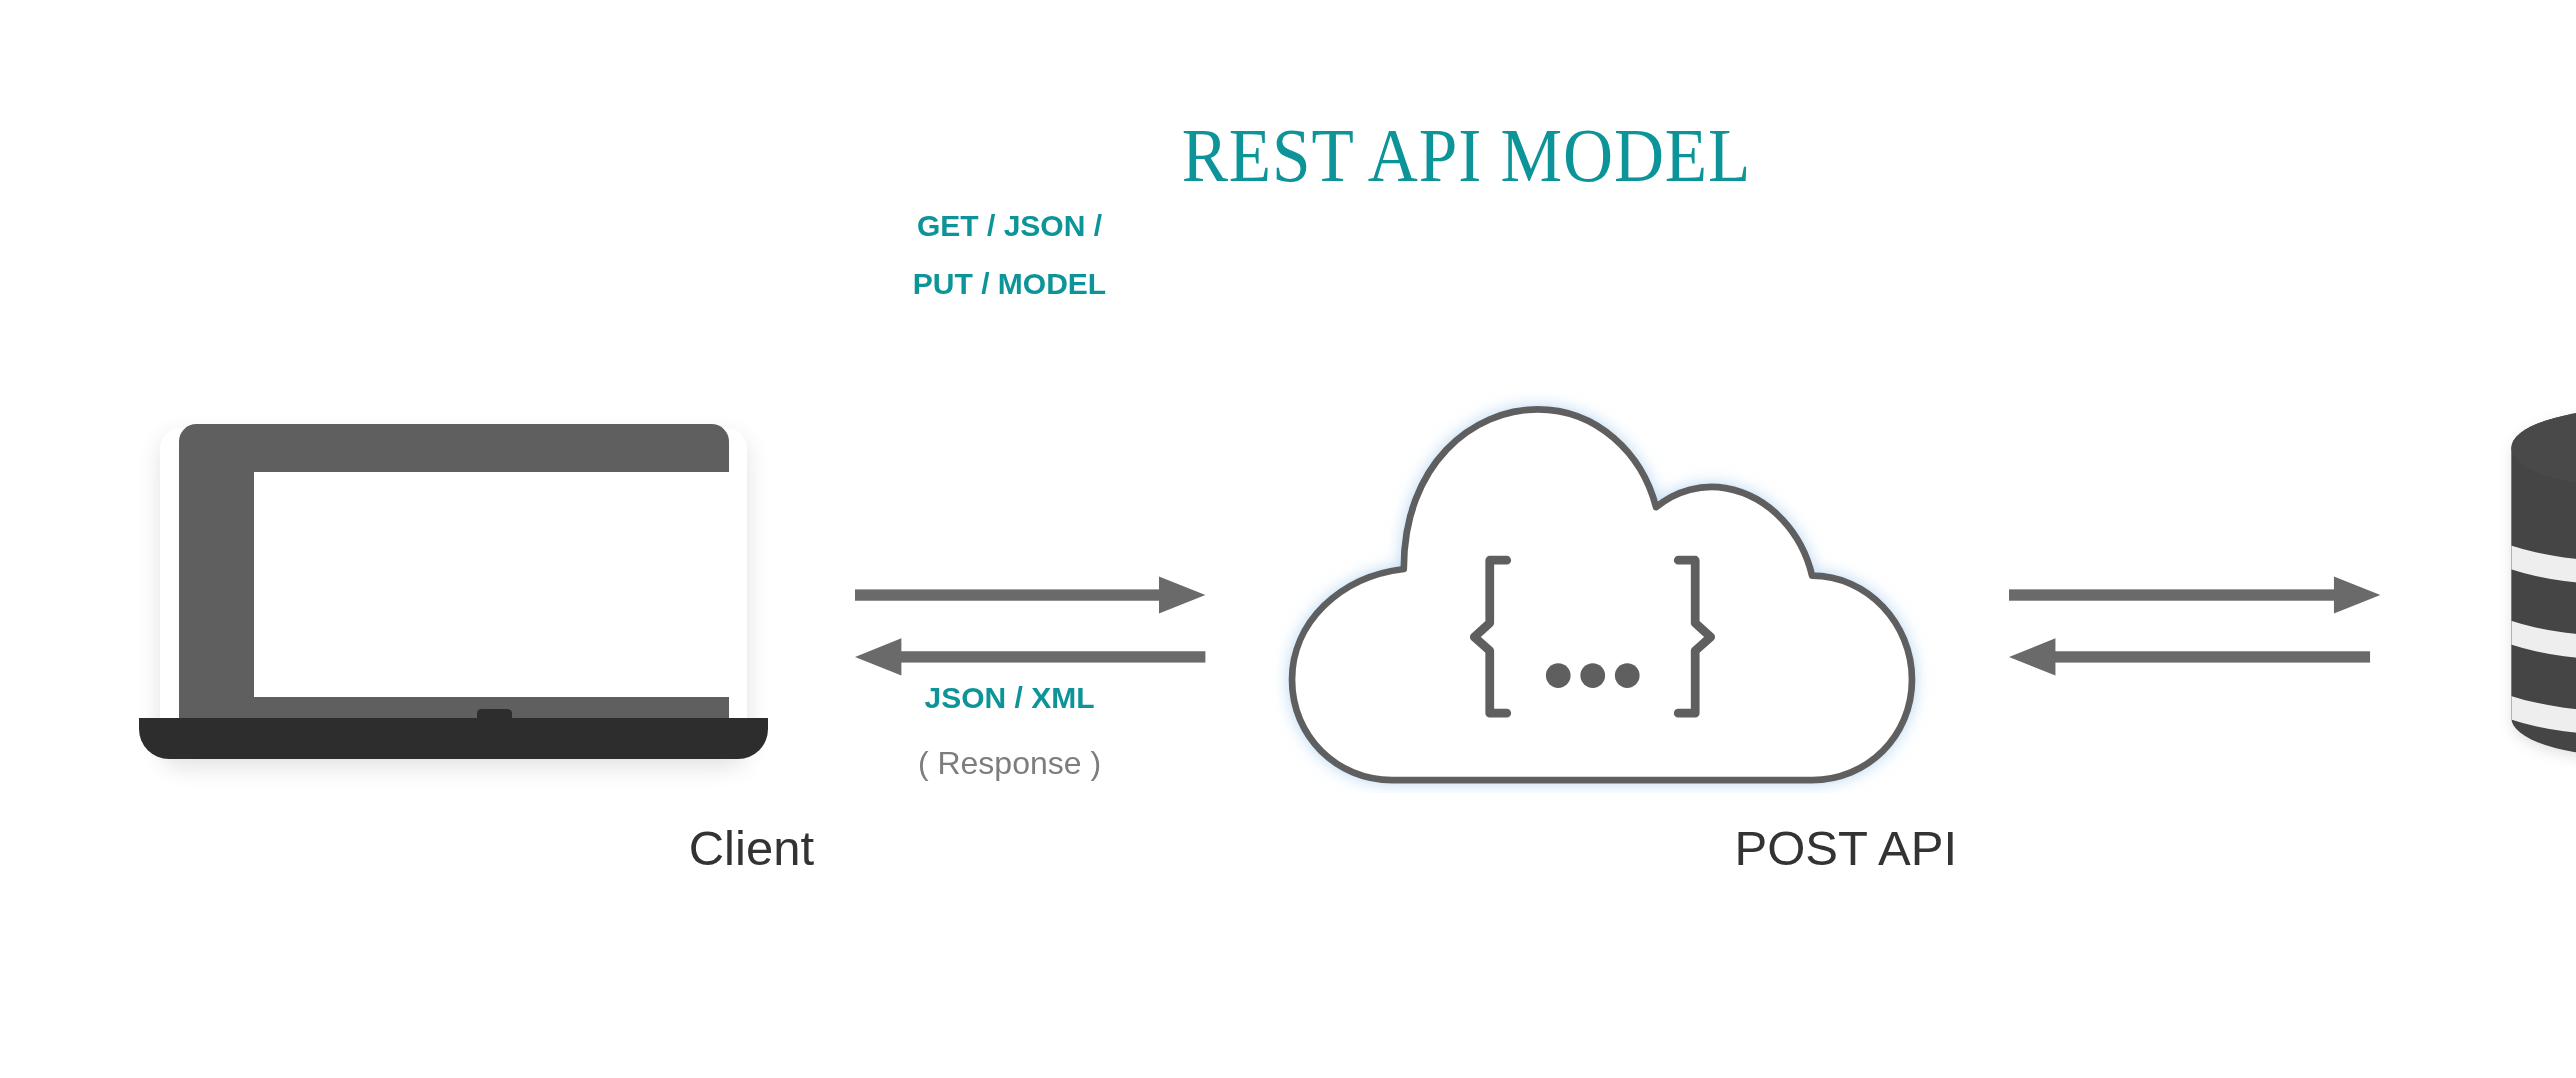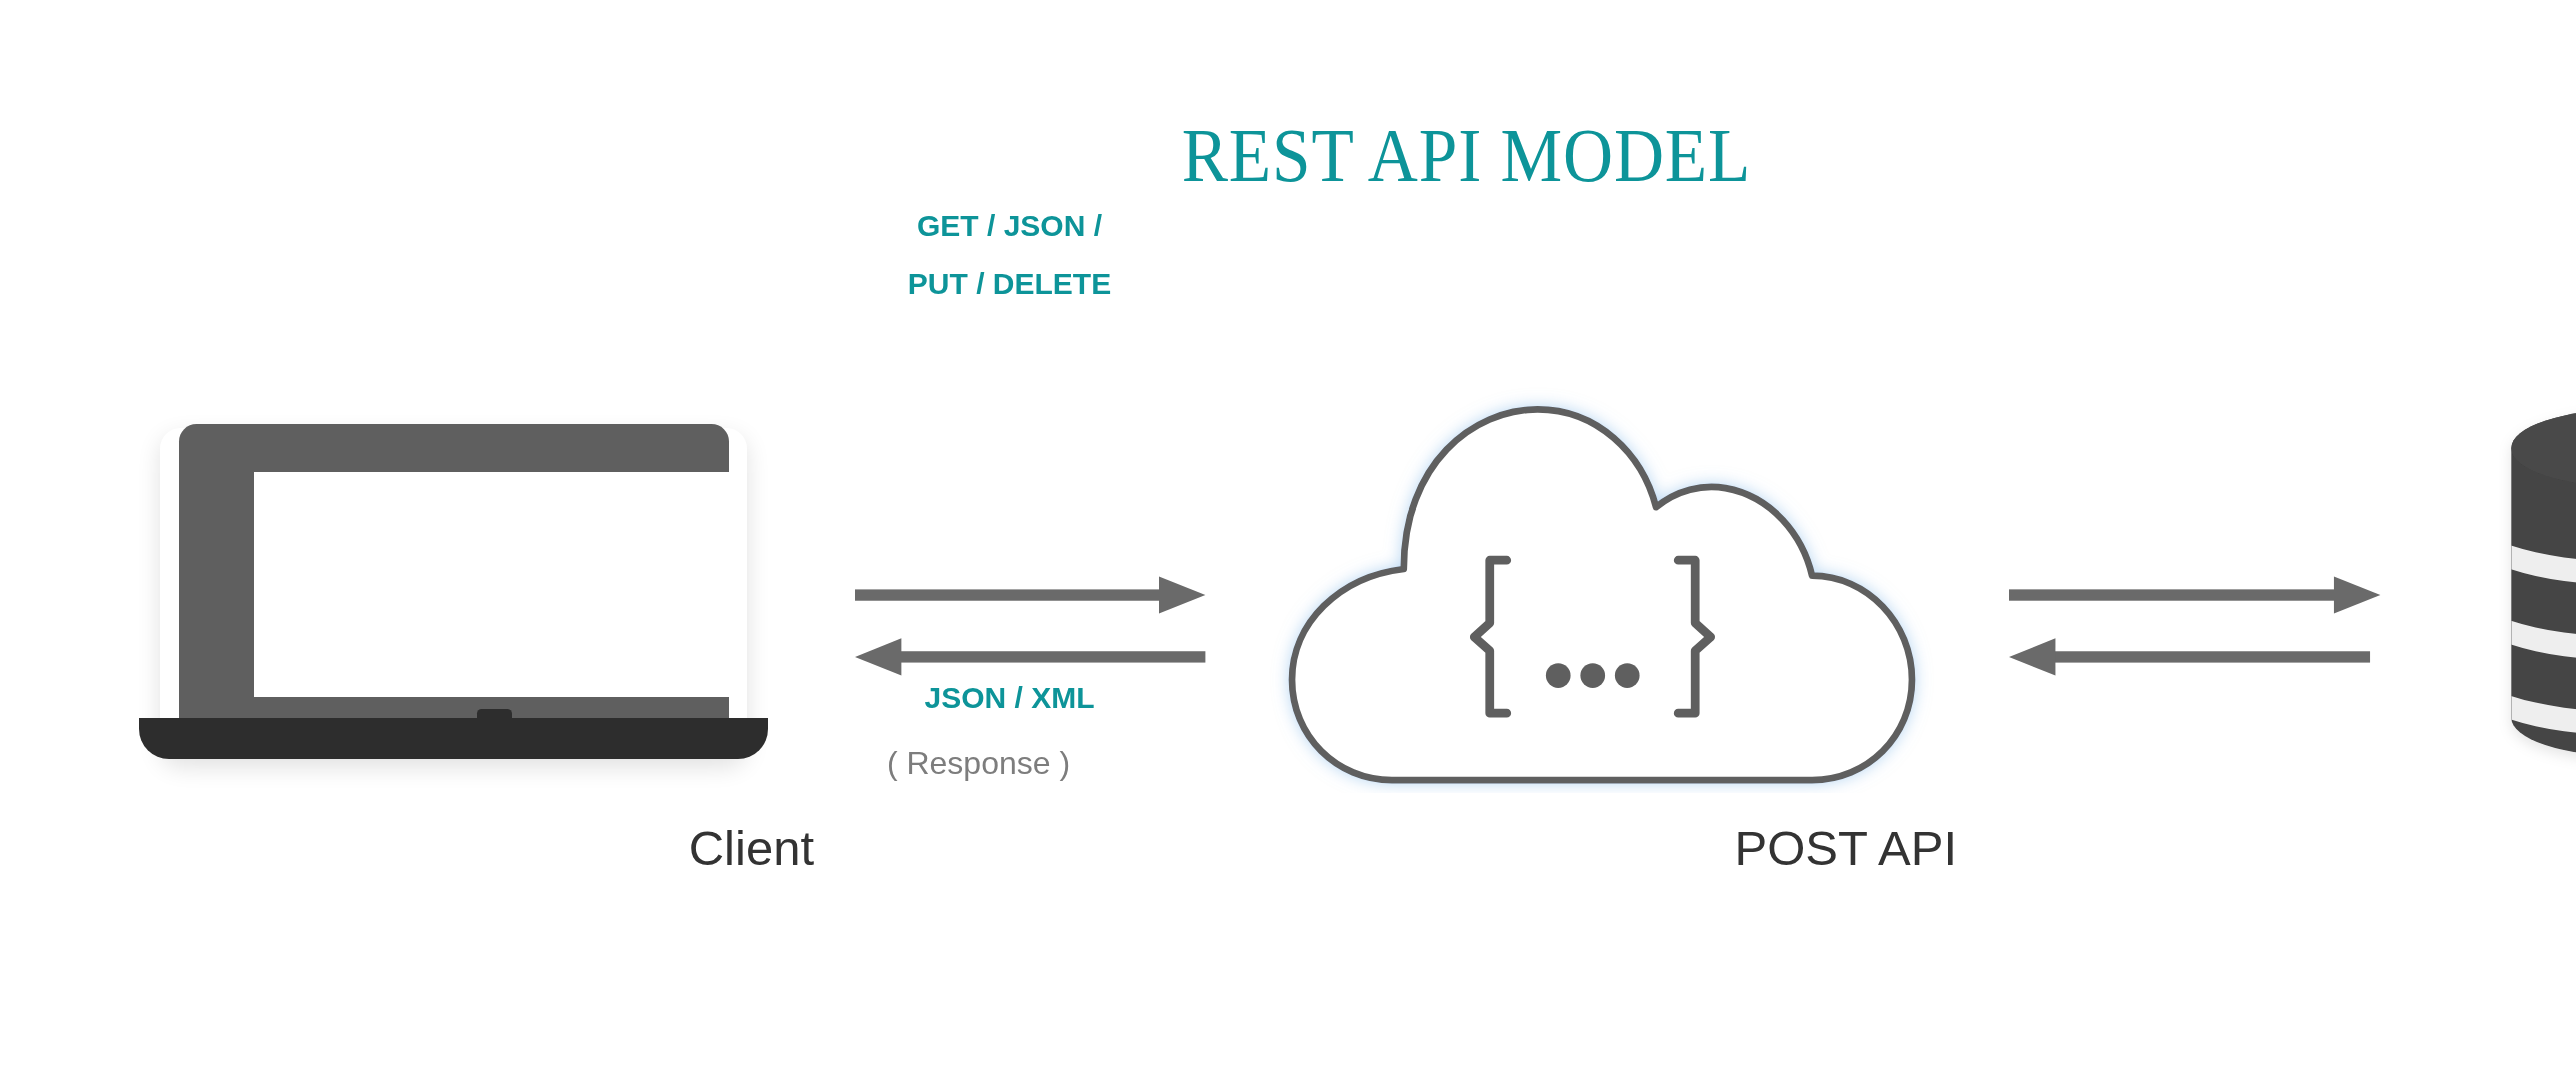--- a/index.html
+++ b/index.html
@@ -166,28 +166,28 @@
   </div>
 
   <div class="caption client">Client</div>
 
 
   <div class="msg-block" style="left:788px; top:211px; width:443px;">
     <span class="msg-line verb">GET / JSON /</span>
   </div>
 
   <div class="msg-block" style="left:788px; top:269px; width:443px;">
-    <span class="msg-line verb">PUT / DELETE</span>
+    <span class="msg-line verb">PUT / MODEL</span>
   </div>
 
   <div class="msg-block" style="left:788px; top:683px; width:443px;">
     <span class="msg-line verb">JSON / XML</span>
   </div>
 
-  <div class="msg-block" style="left:757px; top:747px; width:443px;text-align:center;">
+  <div class="msg-block" style="left:788px; top:747px; width:443px;text-align:center;">
     <span class="msg-line paren">( Response )</span>
   </div>
 
   <div class="arrow-pair" style="left:855px; top:562px; width:371px; height:129px;">
     <svg viewBox="0 0 720 250" width="371" height="129">
 
       <g>
         <rect x="0" y="53" width="610" height="22" fill="#6a6a6a"></rect>
         <polygon points="590,28 680,64 590,100" fill="#6a6a6a"></polygon>
       </g>

